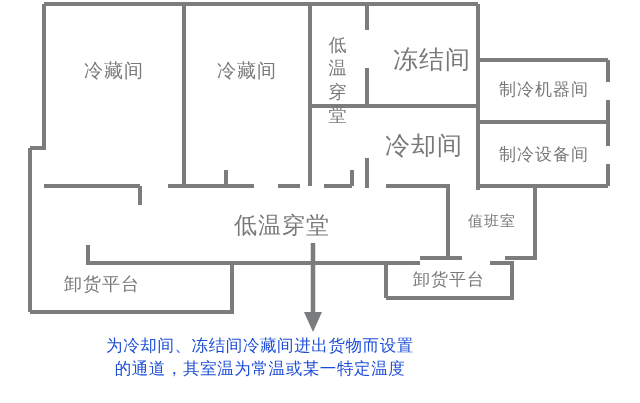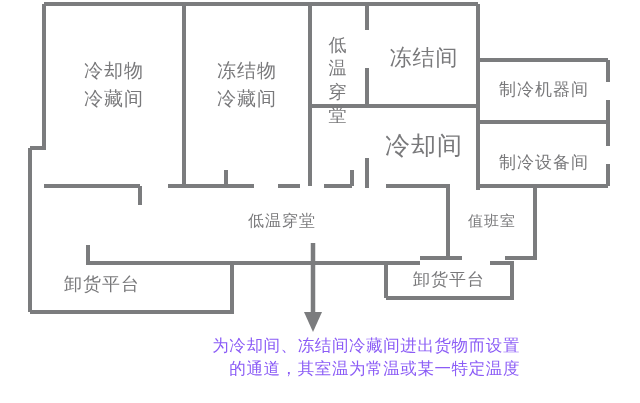--- a/index.html
+++ b/index.html
@@ -18,22 +18,22 @@
     letter-spacing:1px;
     white-space:nowrap;
     line-height:1.28;
     text-align:center;
     user-select:none;
   }
   .lbl.two-line{line-height:1.45;}
   #caption{
     position:absolute;
     left:0; top:334px; width:520px;
-    text-align:right;
-    color:#8b5cf6;
+    text-align:center;
+    color:#1d4ed8;
     font-size:16.5px;
     line-height:1.42;
     letter-spacing:0.6px;
     font-family:"DejaVu Sans","Liberation Sans",sans-serif;
     white-space:pre-line;
   }
 </style>
 </head>
 <body>
 
@@ -98,53 +98,51 @@
     <path d="M386,263 L420,263"></path>
   </g>
 
   <g id="arrow-group">
     <line x1="313" y1="243" x2="313" y2="318" stroke="#7b7c7e" stroke-width="4.5"></line>
     <polygon points="304,312 322,312 313,332" fill="#7b7c7e"></polygon>
   </g>
 </svg>
 
 <div class="lbl two-line" style="left:60px; top:57px; width:108px; font-size:19px;">
-  <div>冷却物</div>
   <div>冷藏间</div>
 </div>
 
 <div class="lbl two-line" style="left:193px; top:57px; width:108px; font-size:19px;">
-  <div>冻结物</div>
   <div>冷藏间</div>
 </div>
 
 <div class="lbl" style="left:322px; top:33px; width:32px; font-size:18px; line-height:1.30;">
   <div>低</div>
   <div>温</div>
   <div>穿</div>
   <div>堂</div>
 </div>
 
-<div class="lbl" style="left:372px; top:44px; width:104px; font-size:22px;">
+<div class="lbl" style="left:380px; top:44px; width:104px; font-size:25px;">
   <div>冻结间</div>
 </div>
 
 <div class="lbl" style="left:372px; top:130px; width:104px; font-size:25px;">
   <div>冷却间</div>
 </div>
 
 <div class="lbl" style="left:483px; top:80px; width:122px; font-size:17px;font-family:Liberation Mono, monospace;">
   <div>制冷机器间</div>
 </div>
 
-<div class="lbl" style="left:483px; top:144px; width:122px; font-size:17px;margin-top:8px;">
+<div class="lbl" style="left:483px; top:144px; width:122px; font-size:17px;">
   <div>制冷设备间</div>
 </div>
 
-<div class="lbl" style="left:222px; top:211px; width:120px; font-size:16px;">
+<div class="lbl" style="left:222px; top:211px; width:120px; font-size:23px;">
   <div>低温穿堂</div>
 </div>
 
 <div class="lbl" style="left:452px; top:212px; width:80px; font-size:15px;">
   <div>值班室</div>
 </div>
 
 <div class="lbl" style="left:42px; top:272px; width:120px; font-size:18px;">
   <div>卸货平台</div>
 </div>

